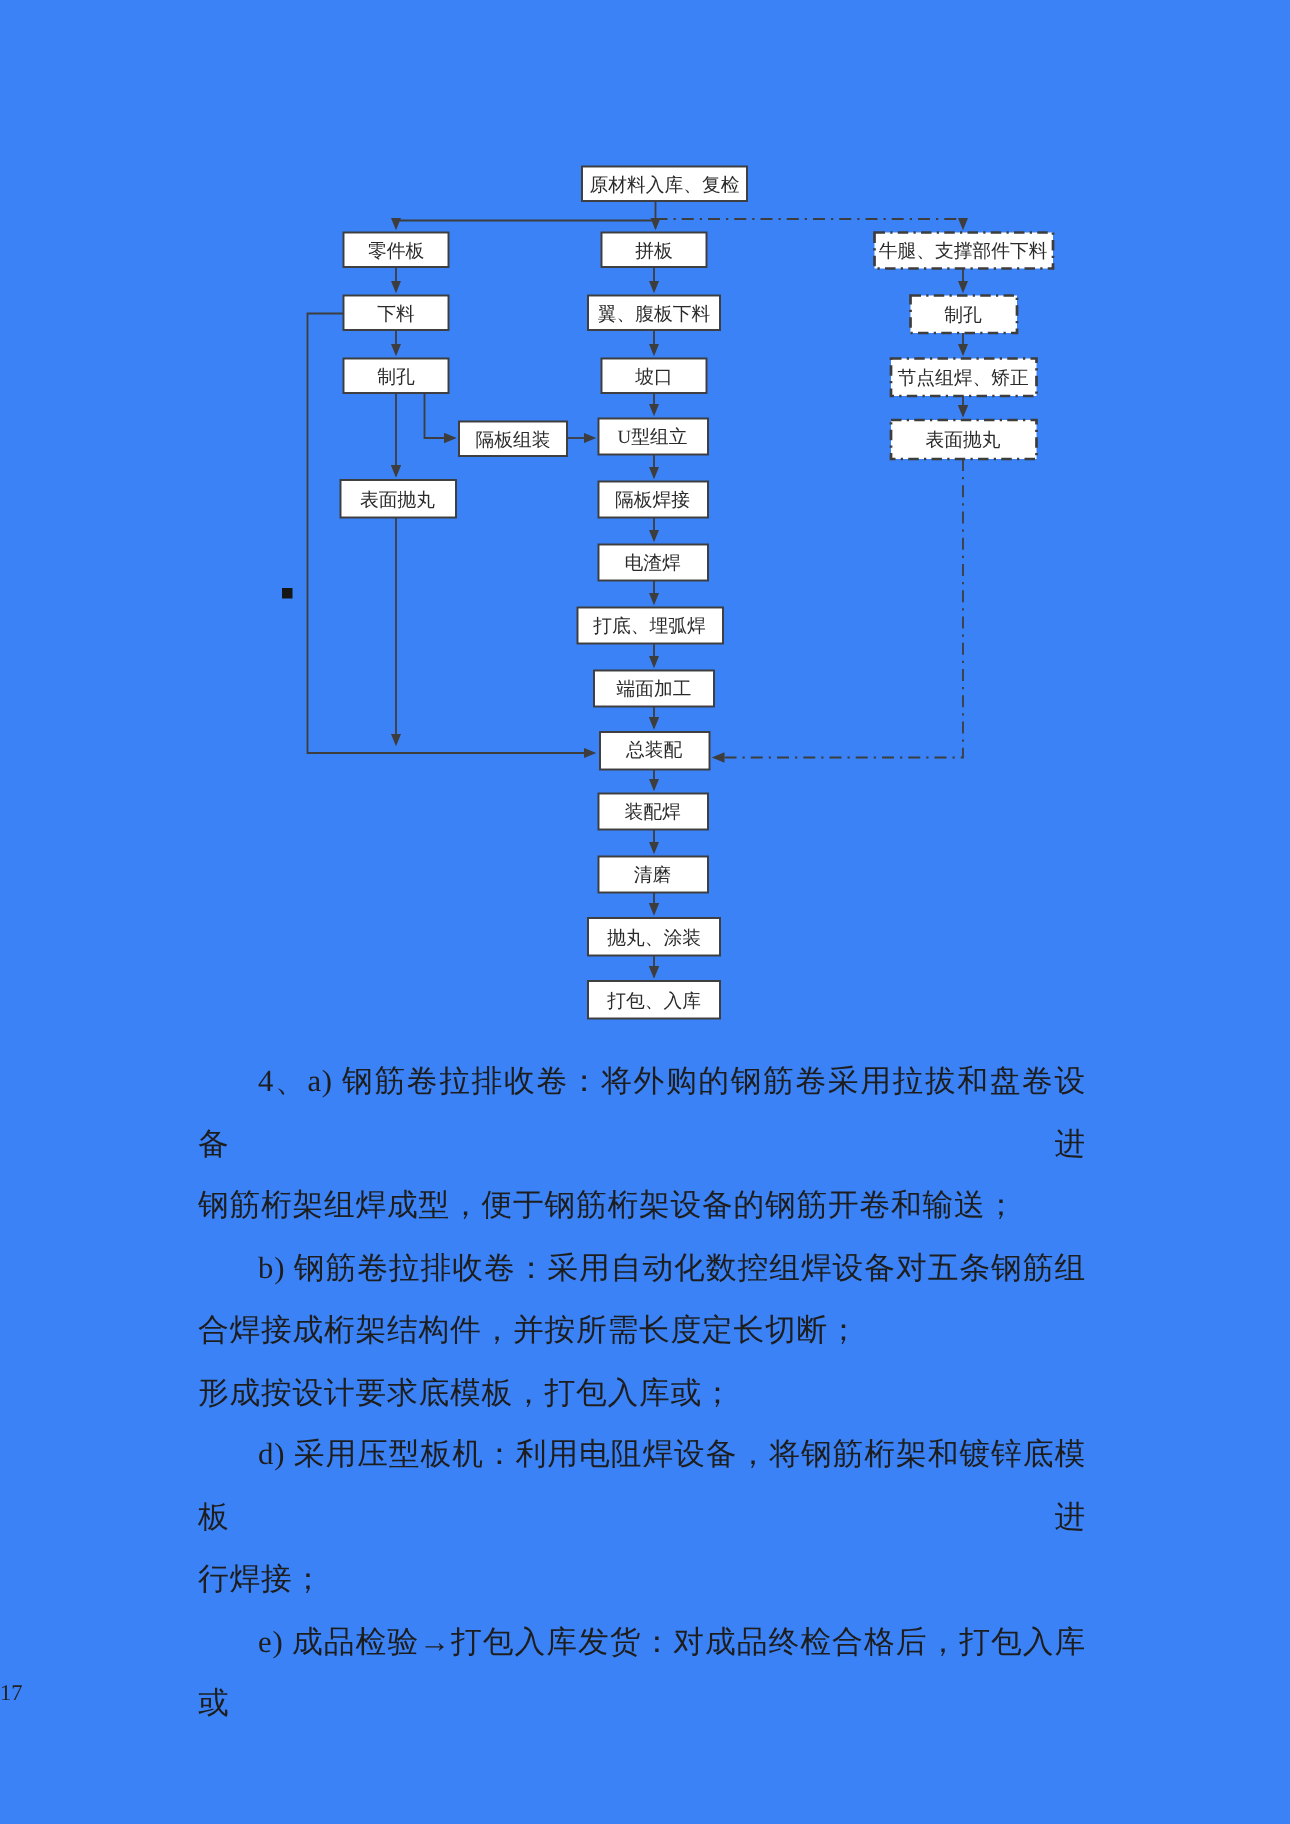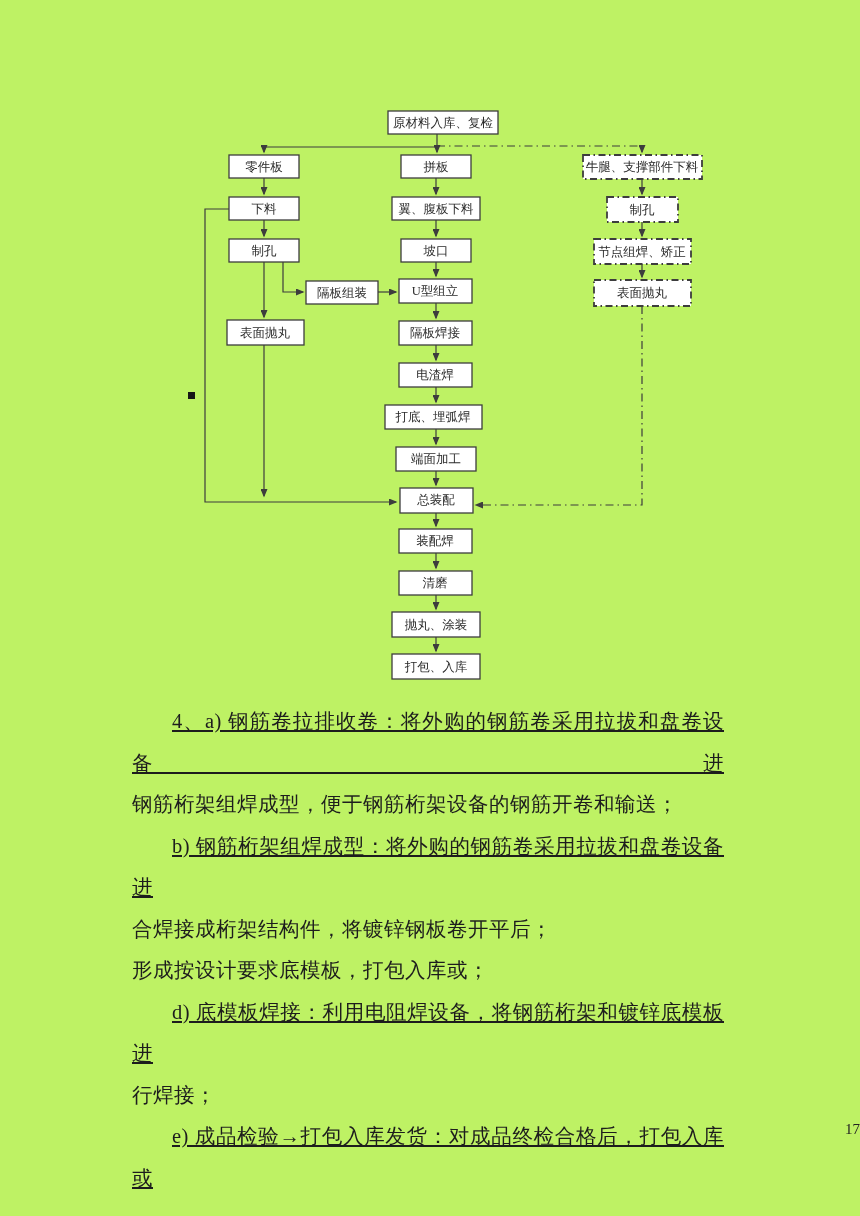--- a/index.html
+++ b/index.html
@@ -1,20 +1,20 @@
 <!DOCTYPE html>
 <html><head>
 <meta charset="utf-8">
 <style>
   html,body { margin:0; padding:0; background:#e8e8e8; }
   .page {
     position:relative;
     width:860px; height:1216px;
     margin:0 auto;
-    background:#bef264;
+    background:#3b82f6;
     overflow:hidden;
     font-family:"Liberation Serif", serif;
   }
   .flowchart {
     position:absolute; left:0; top:0;
   }
   .flowchart rect.node {
     fill:#ffffff; stroke:#3d3d3d; stroke-width:1.3;
   }
   .flowchart rect.node.dashed {
@@ -37,25 +37,25 @@
   .body-text {
     position:absolute;
     left:132px; top:701px; width:592px;
     font-size:20.5px;
     line-height:41.5px;
     color:#1d1d1d;
     letter-spacing:0.5px;
   }
   .bline { white-space:nowrap; }
   .bline.ind { text-indent:40px; }
-  .bline.just { white-space:normal; text-align:justify; text-align-last:justify;text-decoration:underline; }
+  .bline.just { white-space:normal; text-align:justify; text-align-last:justify; }
   .page-number {
     position:absolute;
     left:0; top:1121px; width:100%;
-    text-align:right;
+    text-align:left;
     font-size:15px;
     color:#222222;
   }
 </style>
 </head>
 <body>
 
 <div class="page">
 
   <svg class="flowchart" width="860" height="700" viewBox="0 0 860 700">
@@ -196,28 +196,28 @@
 
     <rect x="188" y="392" width="7" height="7" fill="#161616"></rect>
   </svg>
 
   <div class="body-text">
     <div>
       <div class="bline ind just">4、a) 钢筋卷拉排收卷：将外购的钢筋卷采用拉拔和盘卷设备进</div>
       <div class="bline">钢筋桁架组焊成型，便于钢筋桁架设备的钢筋开卷和输送；</div>
     </div>
     <div>
-      <div class="bline ind just">b) 钢筋桁架组焊成型：将外购的钢筋卷采用拉拔和盘卷设备进</div>
-      <div class="bline">合焊接成桁架结构件，将镀锌钢板卷开平后；</div>
+      <div class="bline ind just">b) 钢筋卷拉排收卷：采用自动化数控组焊设备对五条钢筋组</div>
+      <div class="bline">合焊接成桁架结构件，并按所需长度定长切断；</div>
     </div>
     <div>
       <div class="bline">形成按设计要求底模板，打包入库或；</div>
     </div>
     <div>
-      <div class="bline ind just">d) 底模板焊接：利用电阻焊设备，将钢筋桁架和镀锌底模板进</div>
+      <div class="bline ind just">d) 采用压型板机：利用电阻焊设备，将钢筋桁架和镀锌底模板进</div>
       <div class="bline">行焊接；</div>
     </div>
     <div>
       <div class="bline ind just">e) 成品检验→打包入库发货：对成品终检合格后，打包入库或</div>
 
     </div>
   </div>
 
   <div class="page-number">17</div>
 

